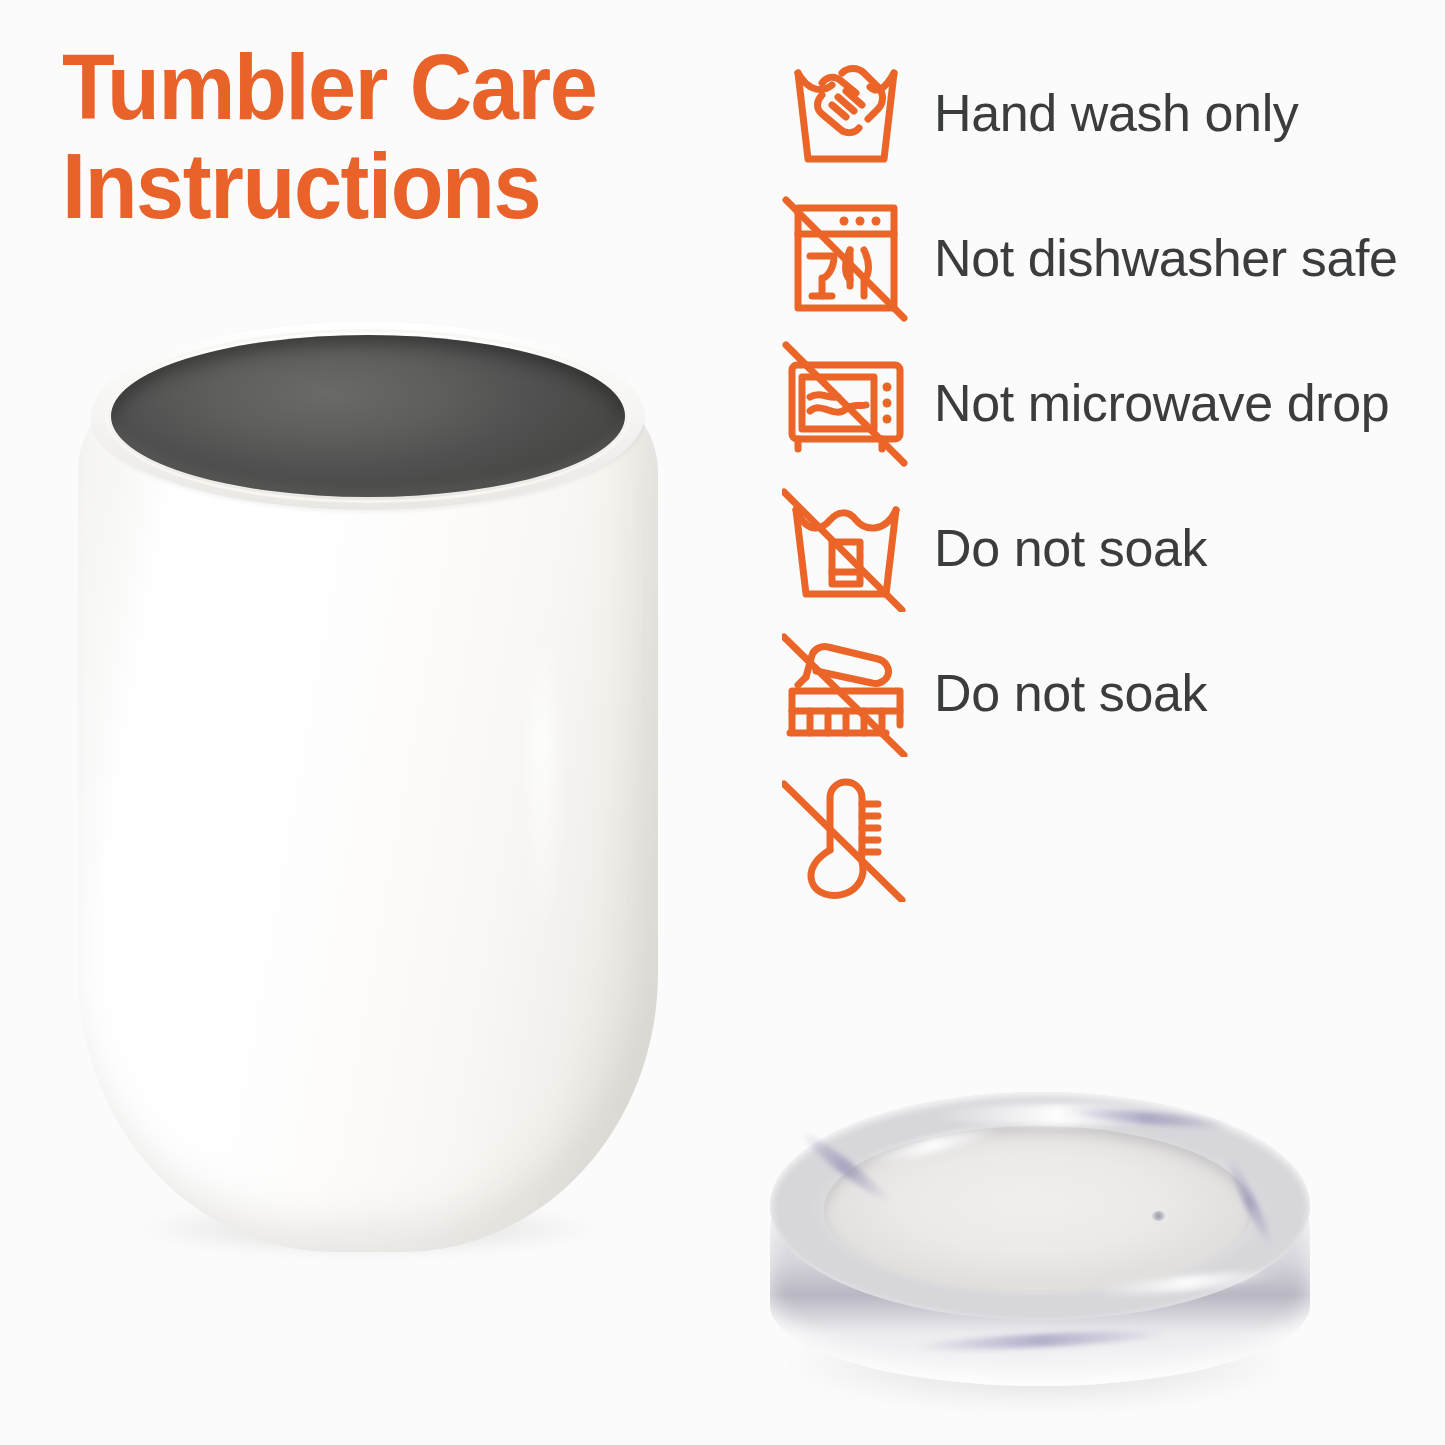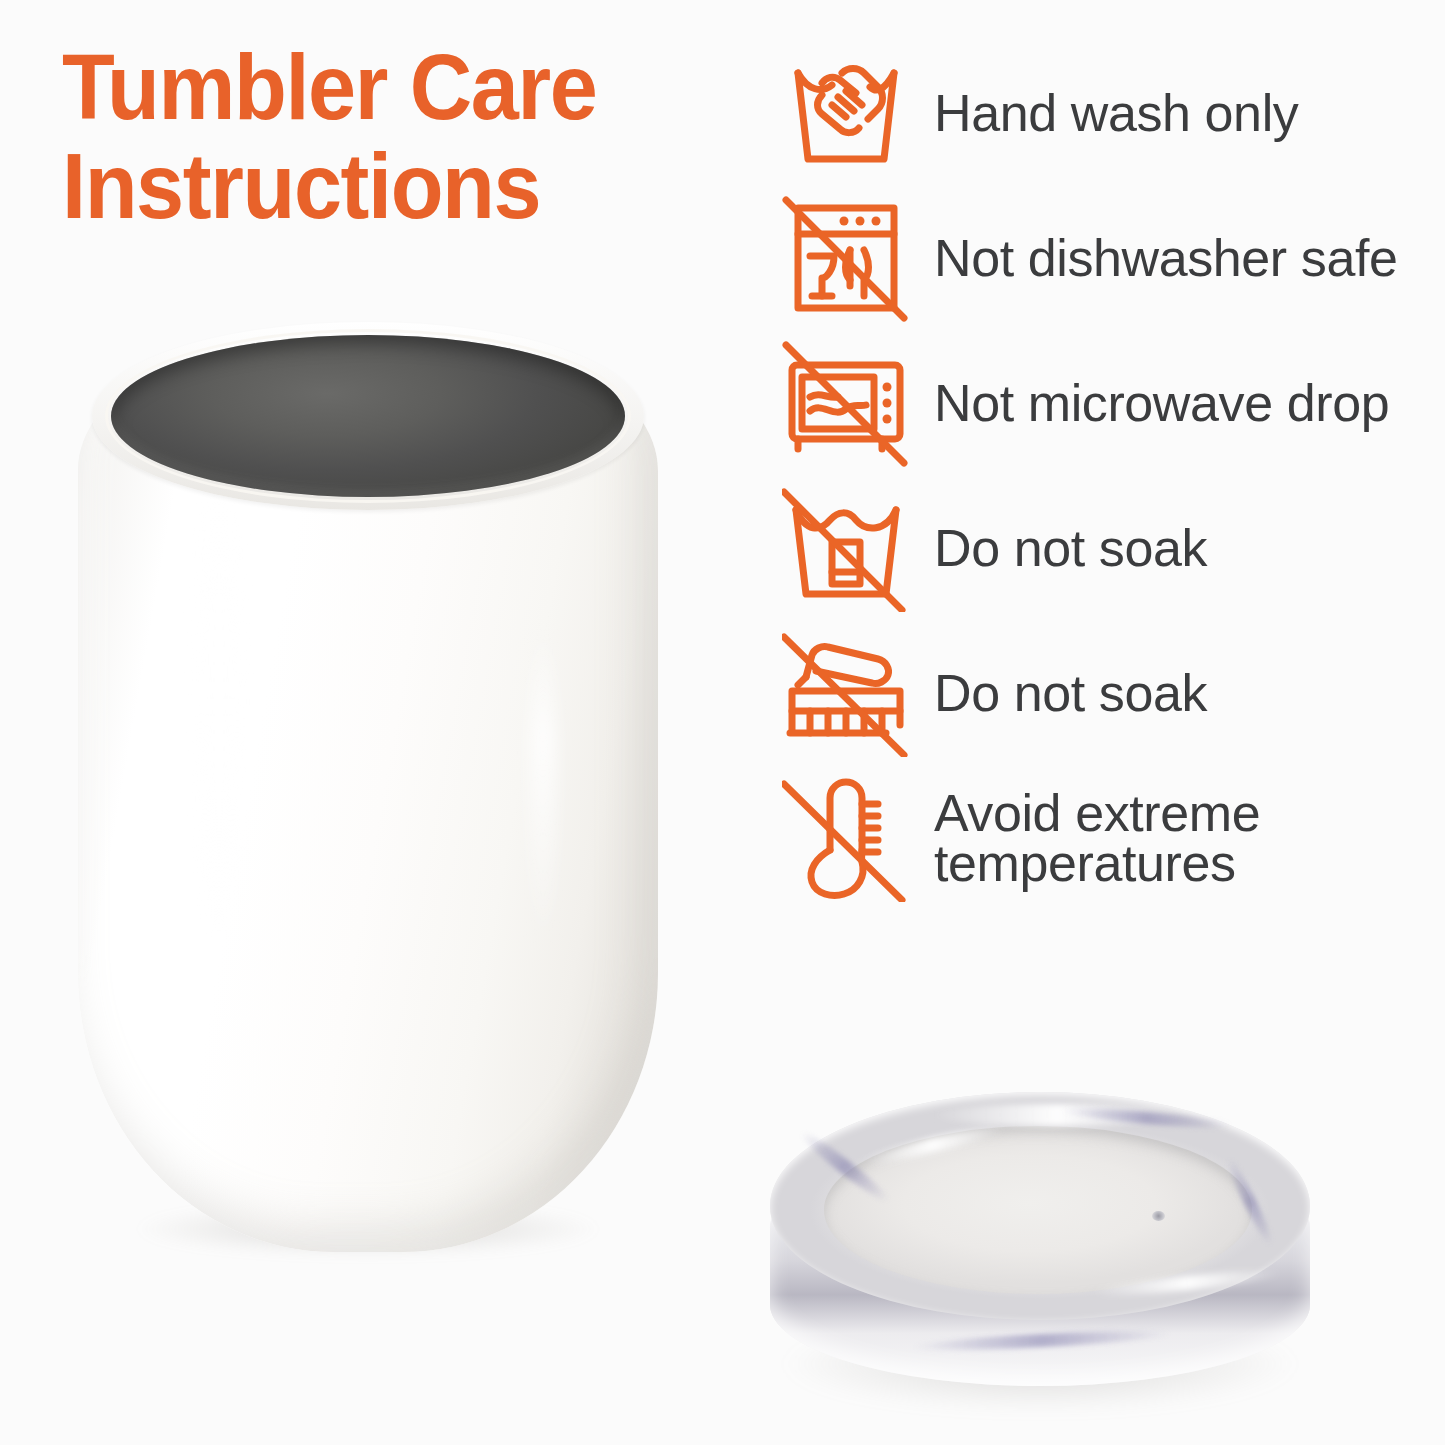--- a/index.html
+++ b/index.html
@@ -364,24 +364,20 @@
           <path d="M48 76 L48 24 C48 14, 56 8, 64 8 C72 8, 80 14, 80 24 L80 76"></path>
           <path d="M48 76 C34 84, 26 96, 30 108 C34 120, 50 124, 62 120 C76 116, 84 102, 80 88 C79 83, 80 80, 80 76"></path>
           <line x1="80" y1="30" x2="96" y2="30"></line>
           <line x1="80" y1="42" x2="96" y2="42"></line>
           <line x1="80" y1="54" x2="96" y2="54"></line>
           <line x1="80" y1="66" x2="96" y2="66"></line>
           <line x1="80" y1="78" x2="96" y2="78"></line>
           <line x1="2" y1="10" x2="120" y2="126" stroke-width="7"></line>
         </svg>
       </div>
-      <div class="care-label">
-        <span>Avoid extreme</span>
-        <span class="l2">temperatures</span>
-      </div>
     </div>
 
   </div>
 
   <div id="tumbler">
     <div id="tumbler-shadow"></div>
     <div id="tumbler-body"></div>
     <div id="tumbler-gloss"></div>
     <div id="tumbler-gloss-right"></div>
     <div id="tumbler-rim"></div>

